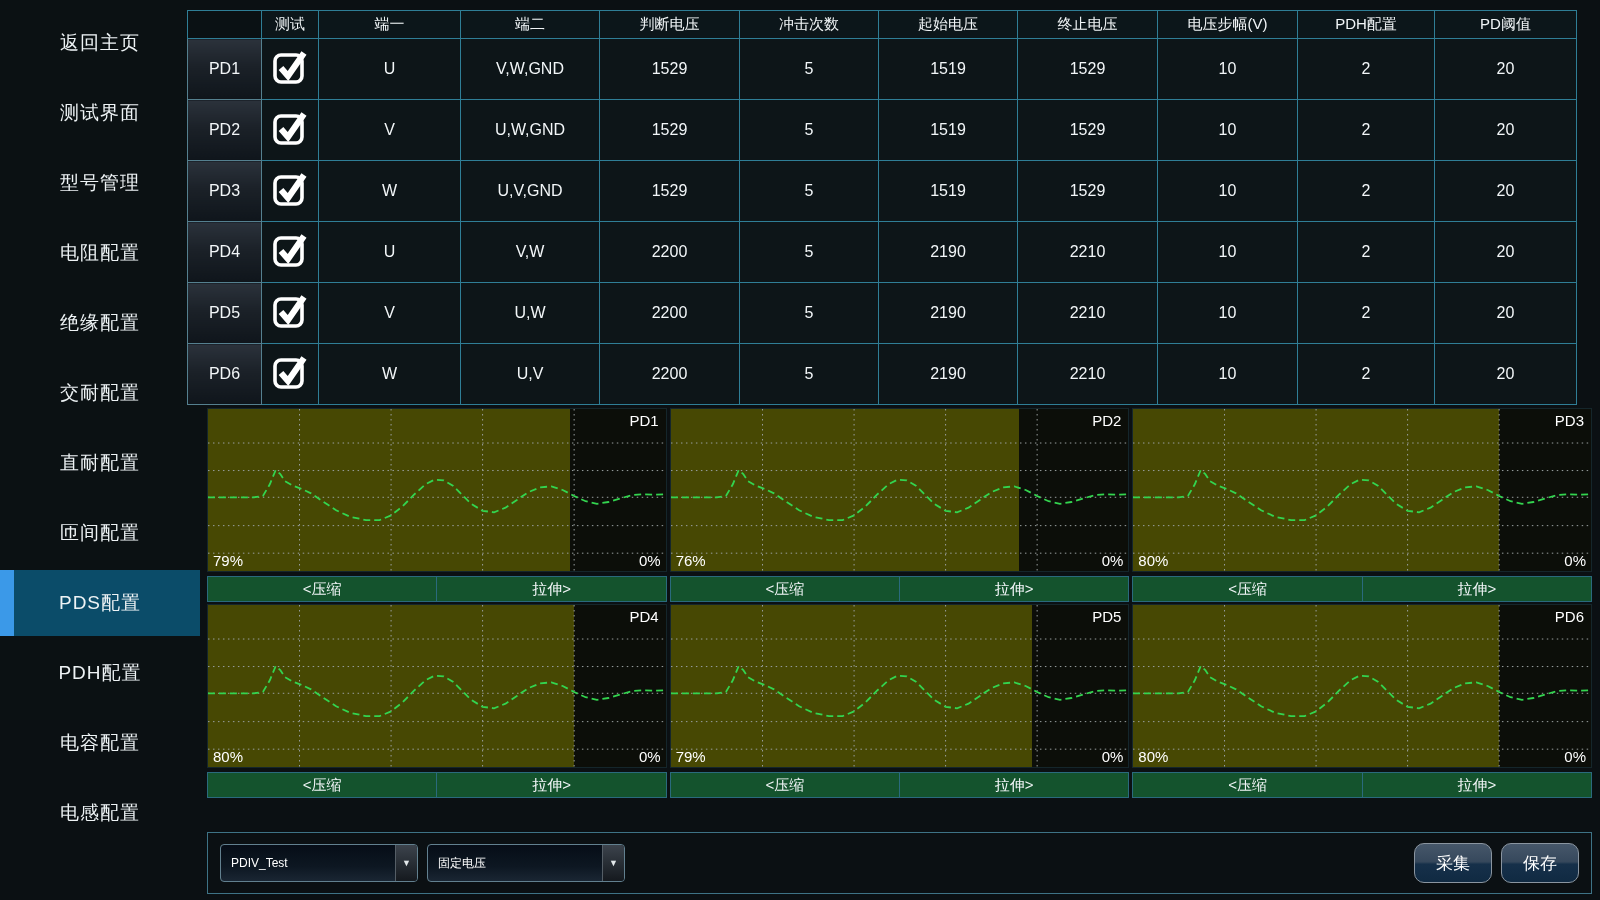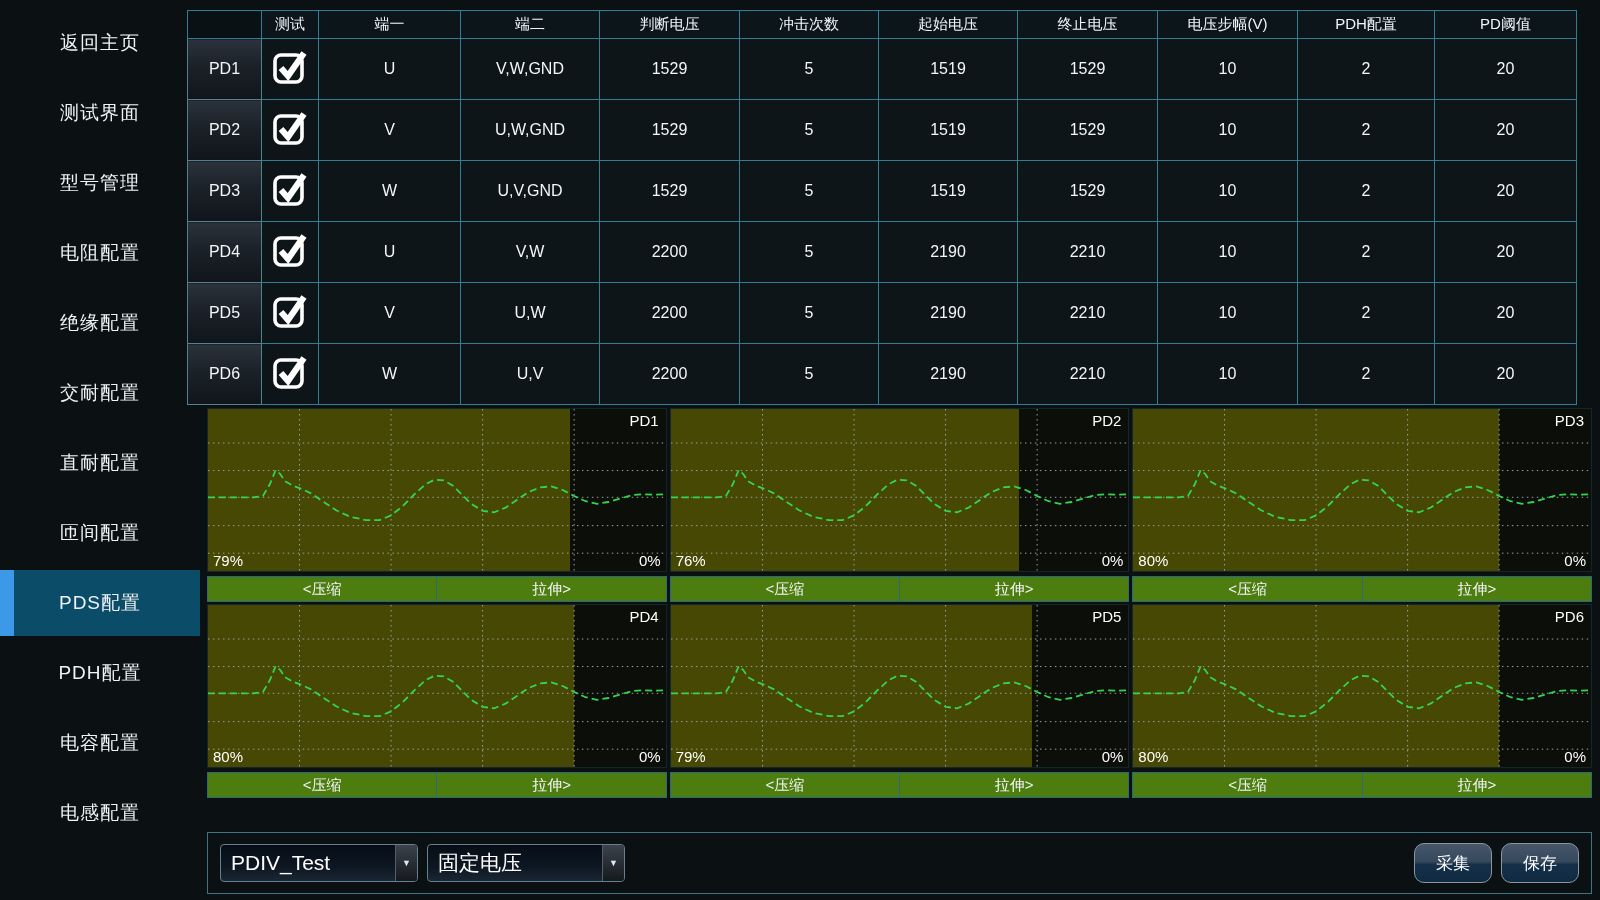--- a/index.html
+++ b/index.html
@@ -28,30 +28,30 @@
   
   .charts-section{position:absolute;left:207px;width:1385px;display:flex;gap:3px;}
   .chart-col{flex:1;display:flex;flex-direction:column;}
   .chart{position:relative;height:164px;background:#0c0e09;border:1px solid #15262b;overflow:hidden;}
   .chart .olive{position:absolute;left:0;top:0;bottom:0;background:#474803;}
   .chart svg{position:absolute;left:0;top:0;}
   .chart-label{position:absolute;top:3px;right:7px;font-size:15px;color:#fff;}
   .pct-left{position:absolute;bottom:2px;left:5px;font-size:15px;color:#fff;}
   .pct-right{position:absolute;bottom:2px;right:5px;font-size:15px;color:#fff;}
   .chart-buttons{display:flex;margin-top:4px;height:26px;}
-  .chart-buttons .cbtn{flex:1;background:#4d7c0f;border:1px solid #2a6a7d;color:#f2f6f8;
+  .chart-buttons .cbtn{flex:1;background:#14532d;border:1px solid #2a6a7d;color:#f2f6f8;
     font-size:15px;display:flex;align-items:center;justify-content:center;cursor:pointer;padding:0;}
   .chart-buttons .cbtn + .cbtn{border-left:none;}
 
   
   .footer-panel{position:absolute;left:207px;top:832px;width:1385px;height:62px;border:1px solid #3e7386;
     display:flex;align-items:center;padding:0 12px;}
   .dropdown{position:relative;width:198px;height:38px;margin-right:9px;border:1px solid #62808f;border-radius:4px;
     background:linear-gradient(180deg,#060d17 0%,#0d1722 60%,#1a2633 100%);display:flex;align-items:center;cursor:pointer;}
-  .dropdown .dd-value{flex:1;padding-left:10px;font-size:21px;color:#fff;white-space:nowrap;overflow:hidden;}
+  .dropdown .dd-value{flex:1;padding-left:10px;font-size:12px;color:#fff;white-space:nowrap;overflow:hidden;}
   .dropdown .dd-arrow{width:22px;height:100%;border-left:1px solid #555e66;border-radius:0 3px 3px 0;
     background:linear-gradient(180deg,#3c434c 0%,#262c33 55%,#15191e 100%);
     display:flex;align-items:center;justify-content:center;font-size:9px;color:#e3e8ea;}
   .footer-spacer{flex:1;}
   .action-btn{width:78px;height:40px;margin-left:9px;border:1px solid #8a95a0;border-radius:10px;color:#fff;font-size:17px;
     background:linear-gradient(180deg,#46576a 0%,#36485c 47%,#16304a 53%,#102a42 100%);cursor:pointer;}
 </style>
 </head>
 <body>
 

